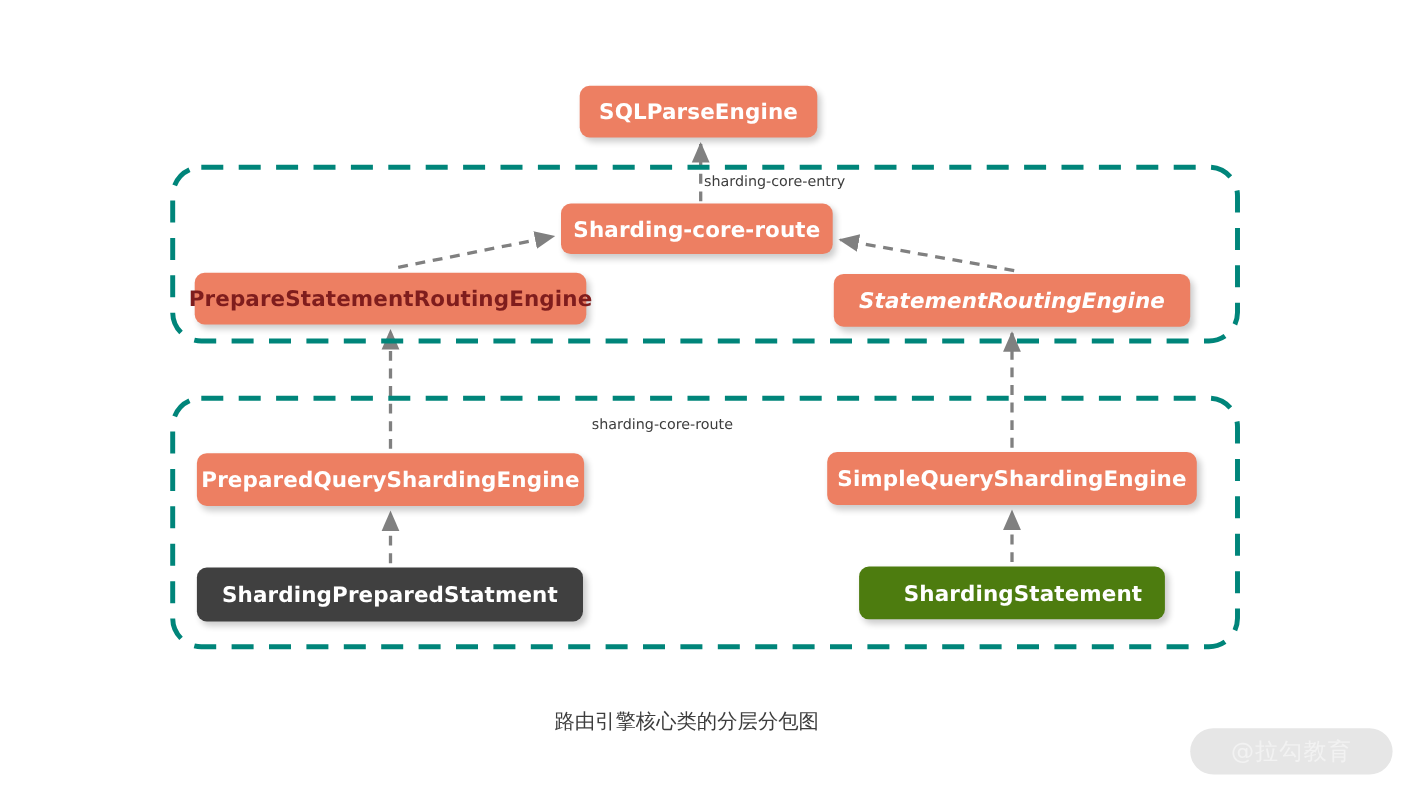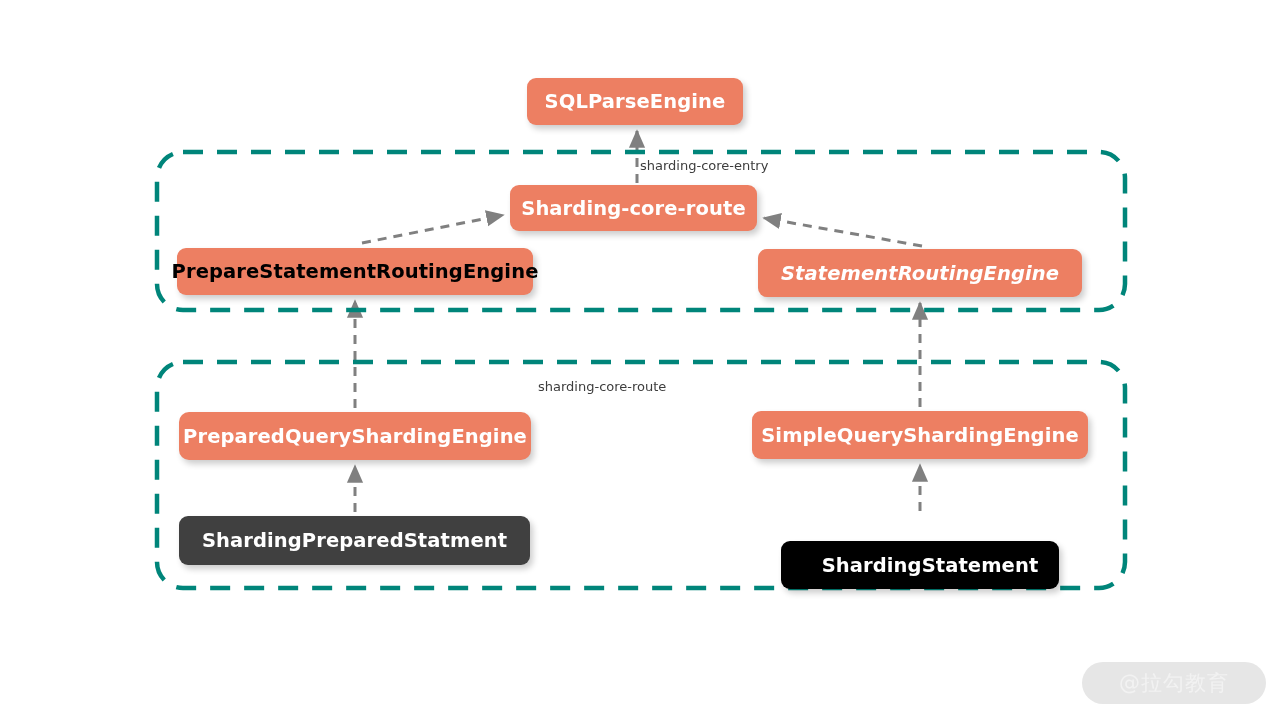--- a/index.html
+++ b/index.html
@@ -105,42 +105,43 @@
       </g>
   </svg>
 
   <div id="node-layer">
       <div class="node" style="left: 527px; top: 78px; width: 216px; height: 47px; background: rgb(237, 127, 98); color: rgb(255, 255, 255);">
         <span>SQLParseEngine</span>
       </div>
       <div class="node" style="left: 510px; top: 185px; width: 247px; height: 46px; background: rgb(237, 127, 98); color: rgb(255, 255, 255);">
         <span>Sharding-core-route</span>
       </div>
-      <div class="node" style="left: 177px; top: 248px; width: 356px; height: 47px; background: rgb(237, 127, 98); color: #000000;">
+      <div class="node" style="left: 177px; top: 248px; width: 356px; height: 47px; background: rgb(237, 127, 98); color: #7f1d1d;">
         <span>PrepareStatementRoutingEngine</span>
       </div>
       <div class="node" style="left: 758px; top: 249px; width: 324px; height: 48px; background: rgb(237, 127, 98); color: rgb(255, 255, 255); font-style: italic;">
         <span>StatementRoutingEngine</span>
       </div>
-      <div class="node" style="left: 179px; top: 412px; width: 352px; height: 48px; background: rgb(237, 127, 98); color: rgb(255, 255, 255); border-radius: 10px;">
+      <div class="node" style="left: 179px; top: 412px; width: 352px; height: 48px; background: rgb(237, 127, 98); color: rgb(255, 255, 255);">
         <span>PreparedQueryShardingEngine</span>
       </div>
       <div class="node" style="left: 752px; top: 411px; width: 336px; height: 48px; background: rgb(237, 127, 98); color: rgb(255, 255, 255);">
         <span>SimpleQueryShardingEngine</span>
       </div>
       <div class="node" style="left: 179px; top: 516px; width: 351px; height: 49px; background: #404040; color: rgb(255, 255, 255);">
         <span>ShardingPreparedStatment</span>
       </div>
-      <div class="node" style="left: 781px; top: 541px; width: 278px; height: 48px; background: #000000; color: rgb(255, 255, 255); padding-left: 20px;">
+      <div class="node" style="left: 781px; top: 515px; width: 278px; height: 48px; background: #4d7c0f; color: rgb(255, 255, 255); padding-left: 20px;">
         <span>ShardingStatement</span>
       </div>
     </div>
   <div id="label-layer">
       <div class="pkg-label" style="left: 640px; top: 158px; color: rgb(61, 61, 61);">sharding-core-entry</div>
       <div class="pkg-label" style="left: 538px; top: 379px; color: rgb(61, 61, 61);">sharding-core-route</div>
     </div>
 
+  <div class="caption" style="left: 504px; top: 643px; color: rgb(61, 61, 61);">路由引擎核心类的分层分包图</div>
 
   <div class="watermark">
     <span>@拉勾教育</span>
   </div>
 
 </div>
 
 </body></html>

